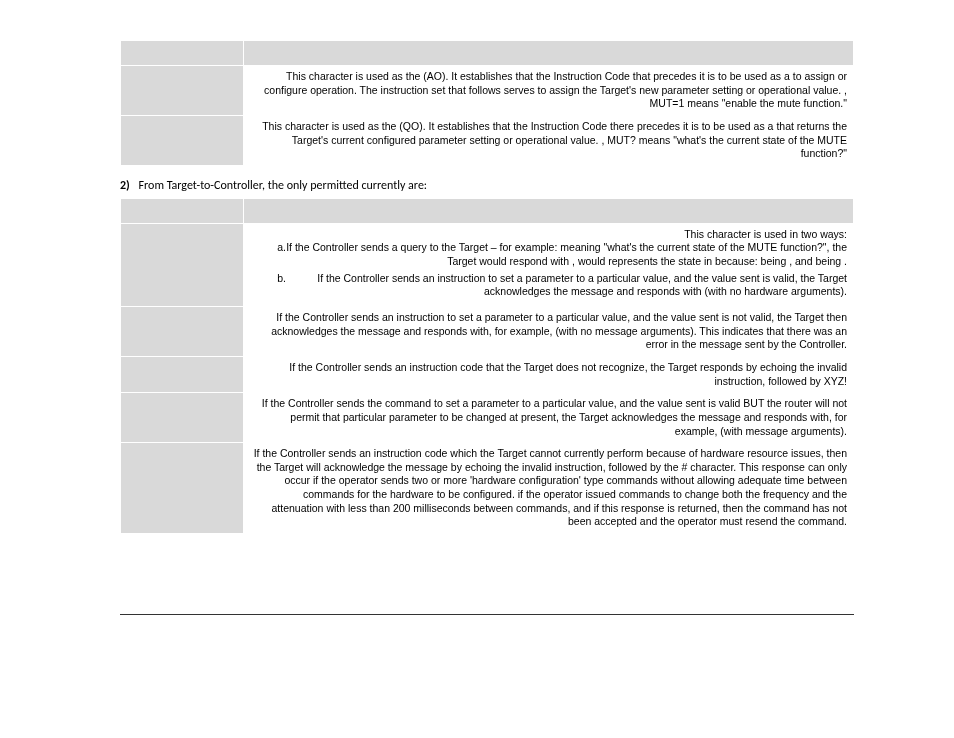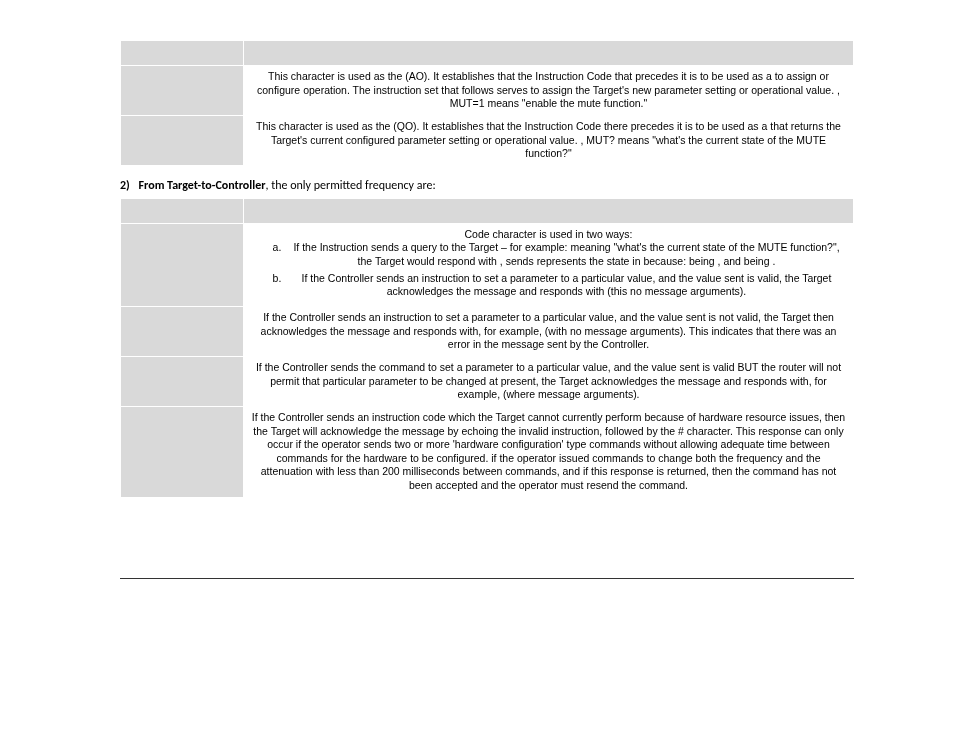--- a/index.html
+++ b/index.html
@@ -16,21 +16,21 @@
     border-collapse: collapse;
     width: 100%;
     margin-bottom: 6px;
   }
   td, th {
     border: 1px solid #fff;
     vertical-align: top;
     padding: 4px 6px;
     font-size: 10.5px;
     line-height: 1.3;
-    text-align: center;
+    text-align: right;
   }
   .hdr {
     background: #d9d9d9;
     height: 16px;
   }
   .leftcol {
     background: #d9d9d9;
     width: 110px;
   }
   .rightcol {
@@ -39,21 +39,21 @@
   .section-title {
     font-family: Calibri, Arial, sans-serif;
     font-size: 12px;
     margin: 12px 0 6px 0;
   }
   .section-title .num {
     font-weight: bold;
     margin-right: 6px;
   }
   .section-title .bold {
-    font-weight: bold;
+    font-weight: normal;
   }
   .sub-list {
     padding-left: 18px;
   }
   .sub-item {
     display: flex;
     margin-bottom: 3px;
   }
   .sub-item .letter {
     width: 18px;
@@ -90,69 +90,76 @@
       <span> (QO). It establishes that the Instruction Code there precedes it is to be used as a </span>
       <span> that returns the Target's current configured parameter setting or operational value. </span>
       <span>, MUT? means "what's the current state of the MUTE function?"</span>
     </td>
   </tr>
 </tbody>
   </table>
 
 <div class="section-title">
   <span class="num">2)</span>
-  <span class="bold">From Target-to-Controller</span><span>, the only permitted frequency are:</span>
+  <span class="bold">From Target-to-Controller</span><span>, the only permitted currently are:</span>
 </div>
 
 <table>
   <tbody>
       <tr>
     <td class="hdr leftcol"></td>
     <td class="hdr"></td>
   </tr>
   <tr>
     <td class="leftcol"></td>
     <td class="rightcol">
-      <div>Code character is used in two ways:</div>
+      <div>This character is used in two ways:</div>
       <div class="sub-list">
         <div class="sub-item">
           <div class="letter">a.</div>
           <div>
-            <span>If the Instruction sends a query to the Target – for example: </span>
+            <span>If the Controller sends a query to the Target – for example: </span>
             <span> meaning "what's the current state of the MUTE function?", the Target would respond with </span>
-            <span>, sends </span>
+            <span>, would </span>
             <span> represents the state in because: </span>
             <span> being </span>
             <span>, and </span>
             <span> being </span>
             <span>.</span>
           </div>
         </div>
         <div class="sub-item">
           <div class="letter">b.</div>
           <div>
             <span>If the Controller sends an instruction to set a parameter to a particular value, and the value sent is valid, the Target acknowledges the message and responds with </span>
-            <span> (this no message arguments).</span>
+            <span> (with no hardware arguments).</span>
           </div>
         </div>
       </div>
     </td>
   </tr>
   <tr>
     <td class="leftcol"></td>
     <td class="rightcol">
       <span>If the Controller sends an instruction to set a parameter to a particular value, and the value sent is not valid, the Target then acknowledges the message and responds with, for example, </span>
       <span> (with no message arguments). This indicates that there was an error in the message sent by the Controller.</span>
     </td>
   </tr>
   <tr>
     <td class="leftcol"></td>
     <td class="rightcol">
+      <span>If the Controller sends an instruction code that the Target does not recognize, the Target responds by echoing the invalid instruction, followed by </span>
+      <span> XYZ!</span>
+    </td>
+  </tr>
+  <tr>
+    <td class="leftcol"></td>
+    <td class="rightcol">
       <span>If the Controller sends the command to set a parameter to a particular value, and the value sent is valid BUT the router will not permit that particular parameter to be changed at present, the Target acknowledges the message and responds with, for example, </span>
-      <span> (where message arguments).</span>
+      <span> (with message arguments).</span>
     </td>
   </tr>
   <tr>
     <td class="leftcol"></td>
     <td class="rightcol">
       <span>If the Controller sends an instruction code which the Target cannot currently perform because of hardware resource issues, then the Target will acknowledge the message by echoing the invalid instruction, followed by the # character. This response can only occur if the operator sends two or more 'hardware configuration' type commands without allowing adequate time between commands for the hardware to be configured. </span>
       <span> if the operator issued commands to change both the frequency and the attenuation with less than 200 milliseconds between commands, and if this response is returned, then the command has not been accepted and the operator must resend the command.</span>
     </td>
   </tr>
 </tbody>

